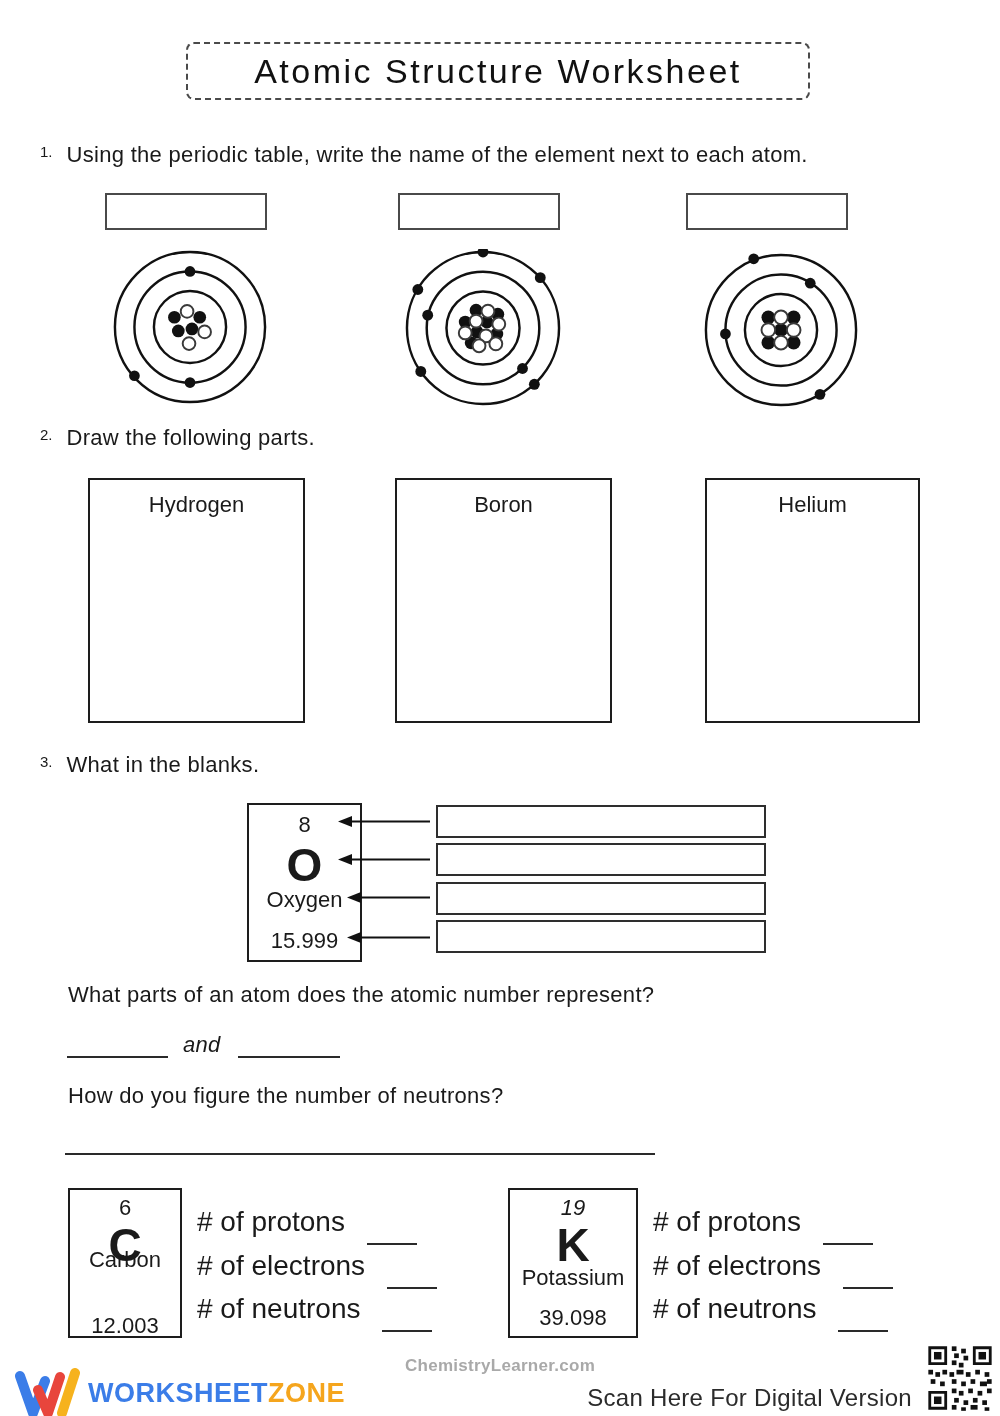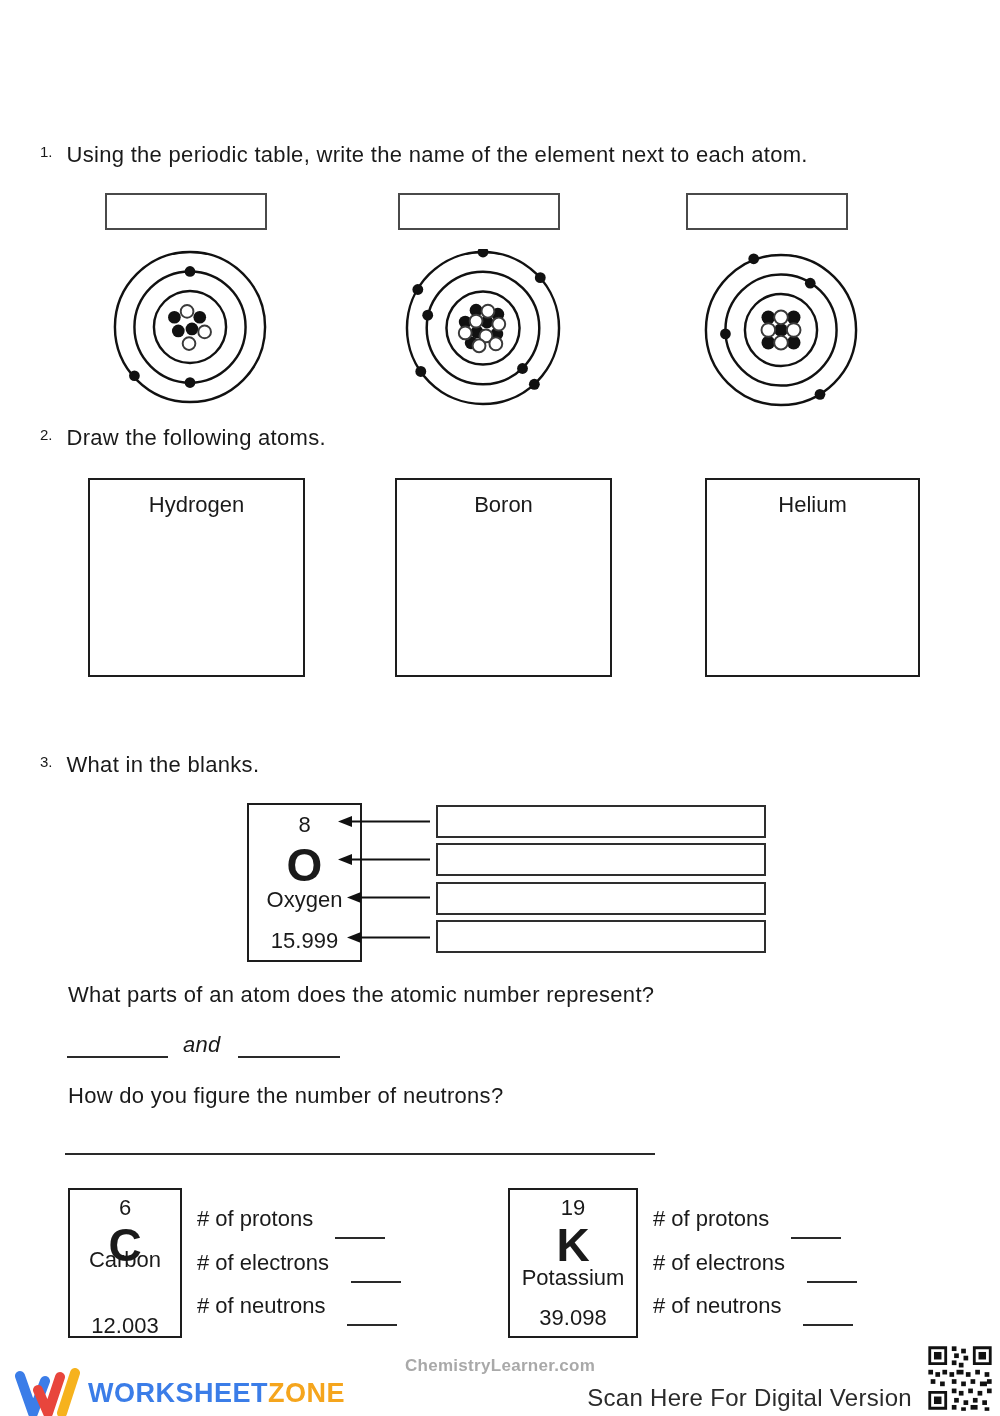--- a/index.html
+++ b/index.html
@@ -21,21 +21,21 @@
   
   .q-line { display:flex; align-items:flex-start; }
   .q-num { font-size:15px; margin-top:1px; margin-right:14px; }
   .q-text { font-size:22px; letter-spacing:0.3px; }
 
   
   .ans-box { border:2.5px solid #4a4a4a; background:#fff; width:162px; height:37px; }
 
   
   .draw-box {
-    border:2px solid #1d1d1d; background:#fff; width:217px; height:199px;
+    border:2px solid #1d1d1d; background:#fff; width:217px; height:245px;
     display:flex; justify-content:center; align-items:flex-start; padding-top:12px;
   }
   .draw-box span { font-size:22px; }
 
   
   .tile { border:2.5px solid #1d1d1d; background:#fff; }
   .tile .row { position:absolute; left:0; width:100%; text-align:center; }
   .t-num  { font-size:22px; }
   .t-sym  { font-size:46px; font-weight:bold; }
   .t-name { font-size:22px; }
@@ -46,34 +46,37 @@
 
   
   .arrow { height:13px; }
   .arrow svg { display:block; }
 
   
   .wline { border-bottom:2px solid #2a2a2a; }
 
   
   .stat-row { display:flex; align-items:flex-end; }
-  .stat-row .lbl { font-size:22px; }
+  .stat-row .lbl { font-size:28px; }
   .stat-row .wline { width:50px; margin-left:22px; margin-bottom:-7px; }
 
   
   .site-credit { font-size:17px; font-weight:bold; color:#a9a9a9; letter-spacing:0.3px; }
   .logo-wrap { display:flex; align-items:center; }
   .logo-text { font-size:27px; font-weight:bold; letter-spacing:0.5px; margin-left:8px; white-space:nowrap; }
   .scan-text { font-size:24px; color:#2b2b2b; letter-spacing:0.3px; white-space:nowrap; }
 </style>
 </head>
 <body>
 
 <div class="page">
 
+  <div class="abs title-box">
+    <div class="title-text">Atomic Structure Worksheet</div>
+  </div>
 
   <div class="abs q-line" style="left:40px; top:142px;">
     <span class="q-num">1.</span>
     <span class="q-text">Using the periodic table, write the name of the element next to each atom.</span>
   </div>
 
   <div class="abs ans-box" style="left:105px; top:193px;"></div>
   <div class="abs ans-box" style="left:398px; top:193px;"></div>
   <div class="abs ans-box" style="left:686px; top:193px;"></div>
 
@@ -164,21 +167,21 @@
         <circle cx="80" cy="67" r="7"></circle>
           <circle cx="67" cy="80" r="7"></circle>
           <circle cx="93" cy="80" r="7"></circle>
           <circle cx="80" cy="93" r="7"></circle>
       </g>
     </g>
   </svg>
 
   <div class="abs q-line" style="left:40px; top:425px;">
     <span class="q-num">2.</span>
-    <span class="q-text">Draw the following atoms.</span>
+    <span class="q-text">Draw the following parts.</span>
   </div>
 
   <div class="abs draw-box" style="left:88px; top:478px;">
     <span>Hydrogen</span>
   </div>
   <div class="abs draw-box" style="left:395px; top:478px;">
     <span>Boron</span>
   </div>
   <div class="abs draw-box" style="left:705px; top:478px; width:215px;">
     <span>Helium</span>
@@ -248,21 +251,21 @@
   <div class="abs stat-row" style="left:197px; top:1250px;">
     <span class="lbl"># of electrons</span>
     <span class="wline"></span>
   </div>
   <div class="abs stat-row" style="left:197px; top:1293px;">
     <span class="lbl"># of neutrons</span>
     <span class="wline"></span>
   </div>
 
   <div class="abs tile" style="left:508px; top:1188px; width:130px; height:150px;">
-    <div class="row t-num" style="top:5px;">19</div>
+    <div class="row t-num" style="top:5px;font-style:italic;">19</div>
     <div class="row t-sym" style="top:28px;">K</div>
     <div class="row t-name" style="top:75px;">Potassium</div>
     <div class="row t-mass" style="top:115px;">39.098</div>
   </div>
   <div class="abs stat-row" style="left:653px; top:1206px;">
     <span class="lbl"># of protons</span>
     <span class="wline"></span>
   </div>
   <div class="abs stat-row" style="left:653px; top:1250px;">
     <span class="lbl"># of electrons</span>

